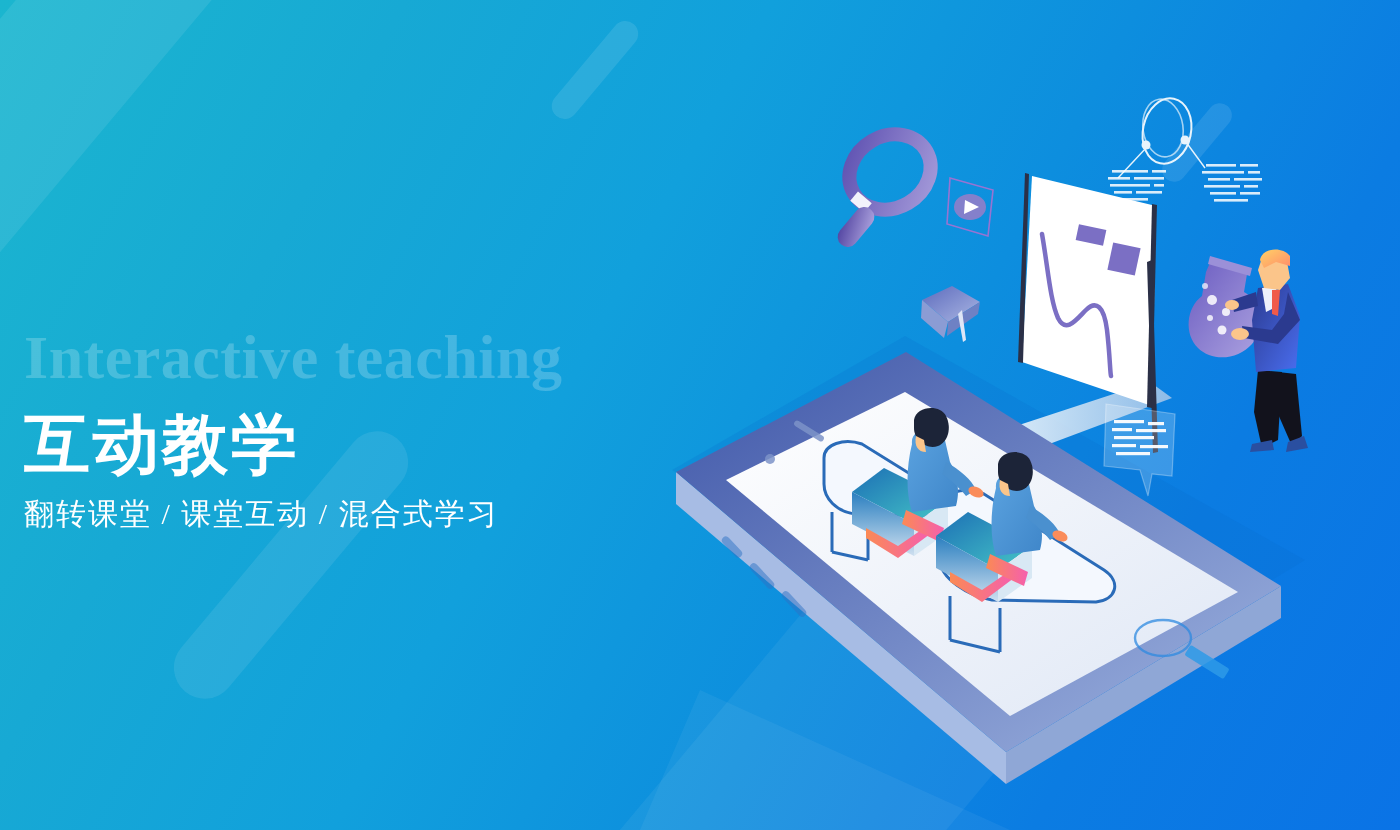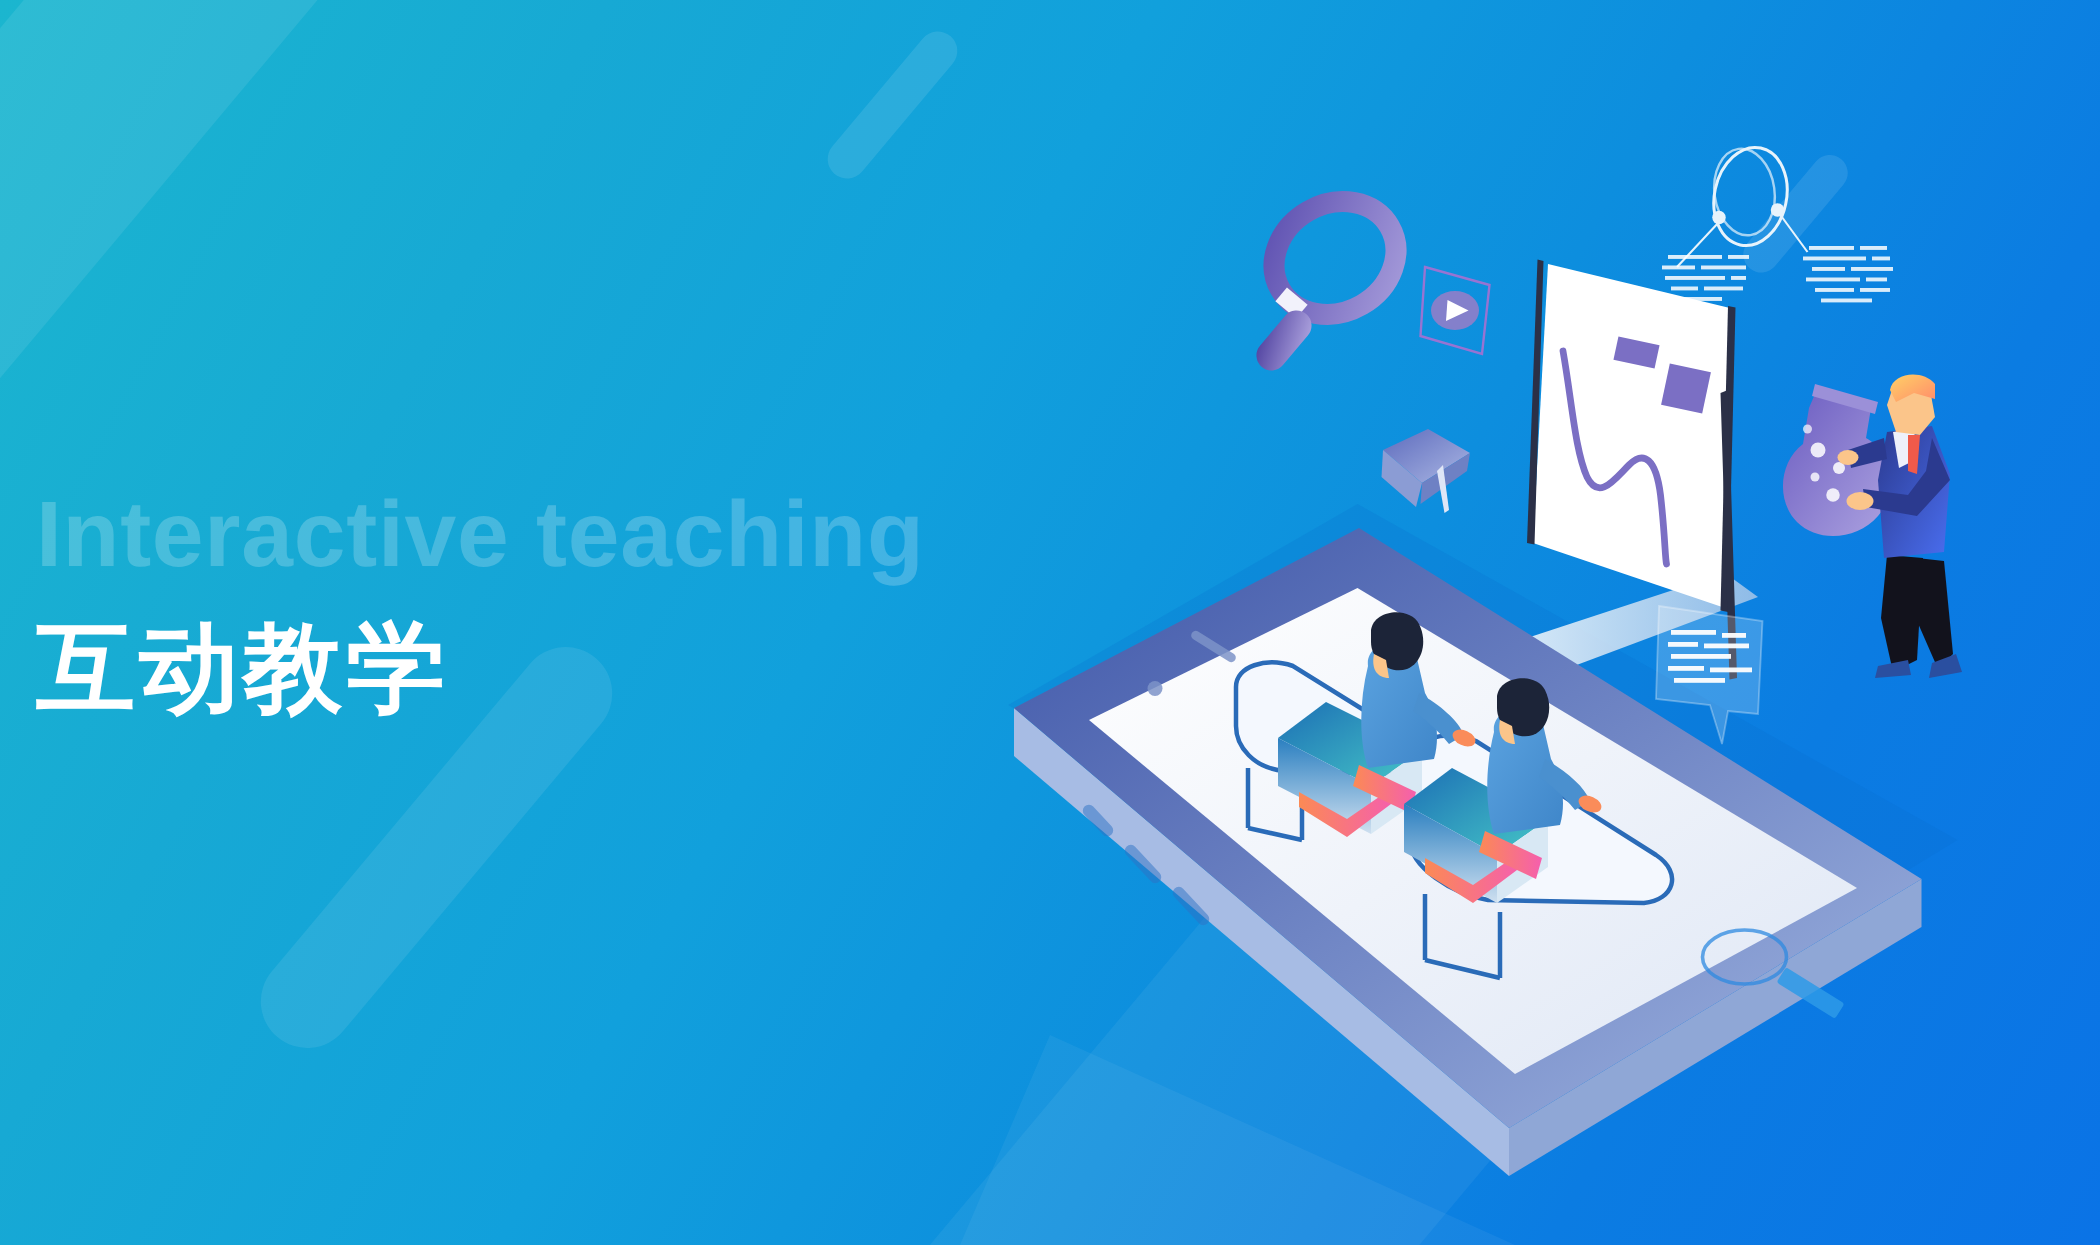--- a/index.html
+++ b/index.html
@@ -1,19 +1,19 @@
 <!DOCTYPE html>
 <html><head>
 <meta charset="utf-8">
 <style>
   html,body{margin:0;padding:0;background:#0c7cd5;}
   *{box-sizing:border-box;}
   #banner{
     position:relative;width:1400px;height:830px;overflow:hidden;
-    font-family:Liberation Sans, sans-serif;
+    font-family:Liberation Serif, serif;
     background:linear-gradient(118deg,#1bb6cf 0%,#17a9d4 22%,#11a0dc 42%,#0d8ede 62%,#0b7ce2 80%,#0a73e6 100%);
     padding-left:24px;
   }
   
   .deco{position:absolute;background:rgba(255,255,255,.085);border-radius:999px;pointer-events:none;}
   .deco-1{width:150px;height:560px;left:-20px;top:-210px;transform:rotate(40deg);}
   .deco-2{width:62px;height:330px;left:260px;top:400px;transform:rotate(40deg);}
   .deco-3{width:26px;height:120px;left:582px;top:10px;transform:rotate(40deg);background:rgba(255,255,255,.10);}
   .deco-4{width:24px;height:95px;left:1185px;top:95px;transform:rotate(40deg);background:rgba(255,255,255,.10);}
   .deco-5{width:250px;height:700px;left:700px;top:430px;transform:rotate(40deg);background:rgba(255,255,255,.055);}
@@ -281,14 +281,15 @@
         <path d="M1030,506 C1044,514 1056,524 1060,534 L1050,540 C1042,530 1032,522 1026,518 Z" fill="#4a90cf"></path>
         <ellipse cx="1060" cy="536" rx="8" ry="5" transform="rotate(24 1060 536)" fill="#fa8c5a"></ellipse>
         <path d="M998,464 C1000,450 1024,448 1030,460 C1036,472 1032,486 1022,490 C1010,494 998,484 998,472 Z" fill="#1c2438"></path>
         <path d="M1000,480 C998,490 1002,496 1010,496 L1008,484 Z" fill="#fbc58a"></path>
       </g>
     </g>
   </svg>
 
   <div class="ghost">Interactive teaching</div>
   <div class="title">互动教学</div>
+  <div class="subtitle">翻转课堂 / 课堂互动 / 混合式学习</div>
 
 </div>
 
 </body></html>

